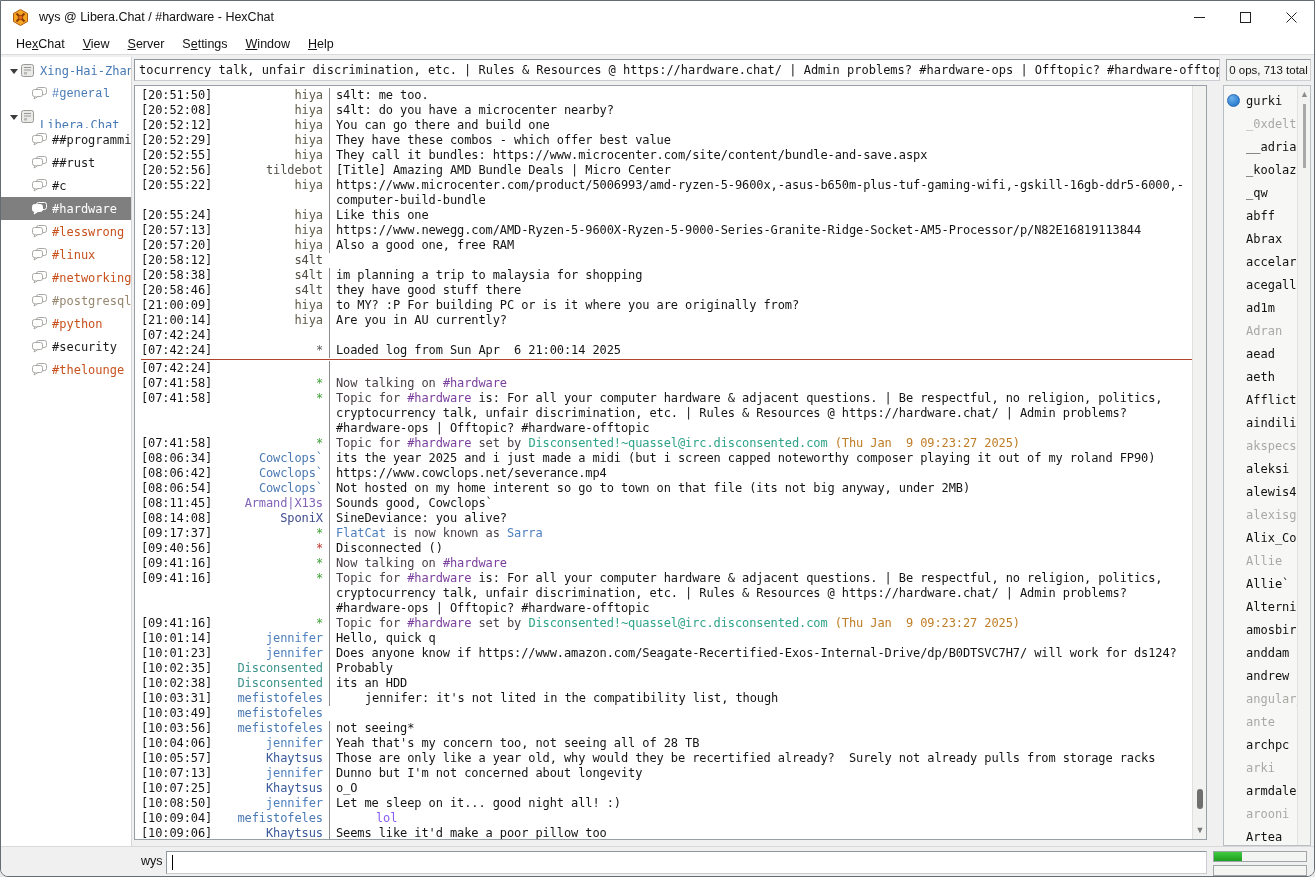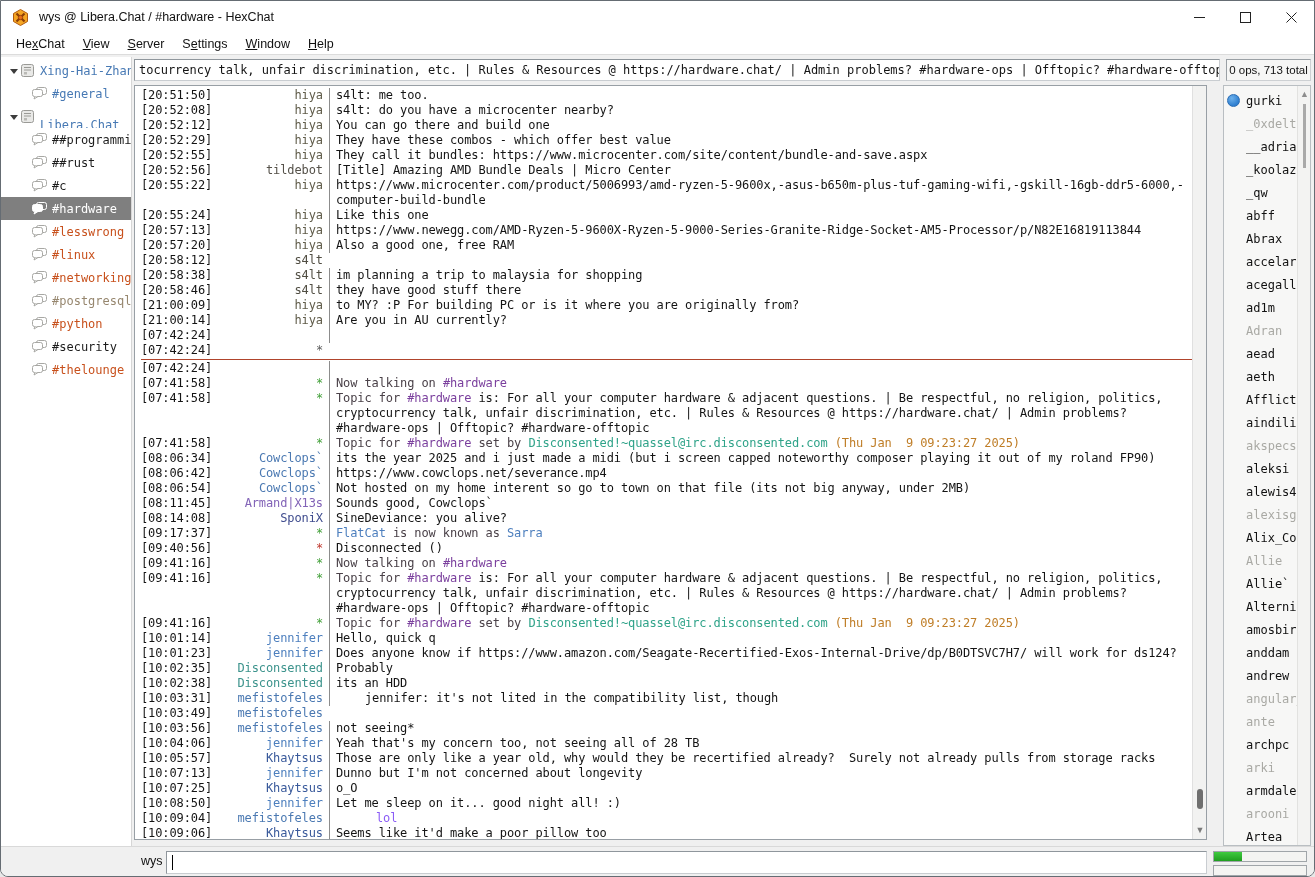--- a/index.html
+++ b/index.html
@@ -155,21 +155,21 @@
       </div>
       <div class="tree-row">
         <span class="spacer2"></span>
         <span class="ticon">
           <svg width="17" height="15" viewBox="0 0 17 15">
             <rect x="5.5" y="1.5" width="10" height="7" rx="2" fill="none" stroke="#a8a8a4"></rect>
             <rect x="1.5" y="3.5" width="10" height="7" rx="2" fill="#ffffff" stroke="#a8a8a4"></rect>
             <path d="M4 10.5 L3 13 L7 10.5" fill="#ffffff" stroke="#a8a8a4" stroke-width="1"></path>
           </svg>
         </span>
-        <span class="tlabel" style="color: rgb(71, 121, 180);">#general</span>
+        <span class="tlabel" style="color: rgb(71, 121, 180); font-family: Liberation Mono, monospace;">#general</span>
       </div>
       <div class="tree-row">
         <span class="expander">
           <svg width="10" height="10" viewBox="0 0 10 10">
             <polygon points="1,3 9,3 5,8" fill="#3c3c3c"></polygon>
           </svg>
         </span>
         <span class="ticon">
           <svg width="17" height="15" viewBox="0 0 17 15">
             <rect x="2.5" y="1.5" width="12" height="12" rx="2" fill="#e9e9e7" stroke="#9a9a96"></rect>
@@ -380,20 +380,21 @@
           <span class="cmsg"><span style="color: rgb(20, 20, 20);">Are you in AU currently?</span></span>
         </div>
         <div class="crow">
           <span class="ctime">[07:42:24]</span>
           <span class="cnick" style="color: rgb(20, 20, 20);"></span>
           <span class="cmsg"></span>
         </div>
         <div class="crow">
           <span class="ctime">[07:42:24]</span>
           <span class="cnick" style="color: rgb(94, 94, 94);">*</span>
+          <span class="cmsg"><span style="color: rgb(20, 20, 20);">Loaded log from Sun Apr  6 21:00:14 2025</span></span>
         </div>
         <div class="marker"></div>
         <div class="crow">
           <span class="ctime">[07:42:24]</span>
           <span class="cnick" style="color: rgb(20, 20, 20);"></span>
           <span class="cmsg"></span>
         </div>
         <div class="crow">
           <span class="ctime">[07:41:58]</span>
           <span class="cnick" style="color: rgb(68, 161, 59);">*</span>

